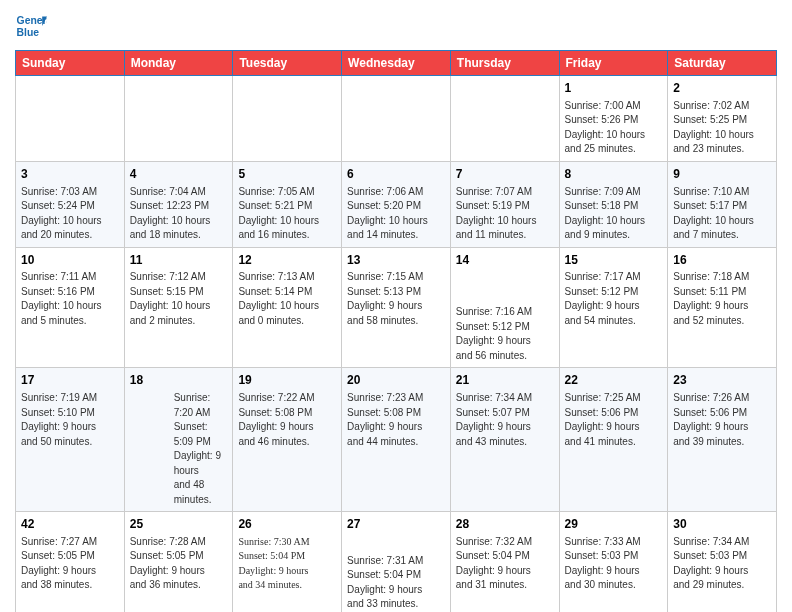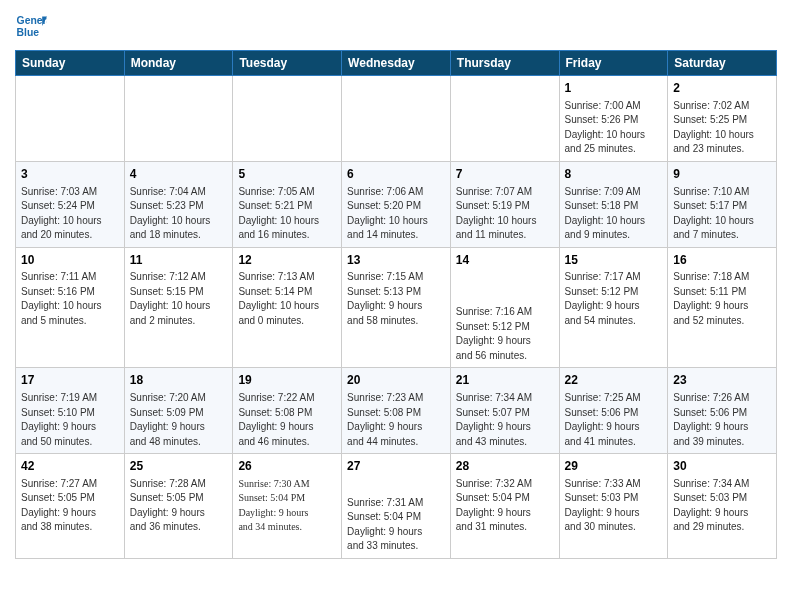--- a/index.html
+++ b/index.html
@@ -34,21 +34,21 @@
     .location {
       font-size: 14px;
       color: #555;
     }
     .calendar {
       width: 100%;
       border-collapse: collapse;
       border: 1px solid #ccc;
     }
     .calendar th {
-      background: #0c4a6e;
+      background: #ef4444;
       color: #fff;
       text-align: left;
       padding: 5px 6px;
       font-size: 12px;
       border: 1px solid #2a7abf;
     }
     .calendar td {
       vertical-align: top;
       padding: 4px 5px;
       border: 1px solid #ccc;
@@ -132,21 +132,21 @@
         <td>
           <span class="day-num">3</span>
           <div class="day-info" style="white-space: pre-line;">Sunrise: 7:03 AM
 Sunset: 5:24 PM
 Daylight: 10 hours
 and 20 minutes.</div>
         </td>
         <td>
           <span class="day-num">4</span>
           <div class="day-info" style="white-space: pre-line;">Sunrise: 7:04 AM
-Sunset: 5:23 PM
+Sunset: 12:23 PM
 Daylight: 10 hours
 and 18 minutes.</div>
         </td>
         <td>
           <span class="day-num">5</span>
           <div class="day-info" style="white-space: pre-line;">Sunrise: 7:05 AM
 Sunset: 5:21 PM
 Daylight: 10 hours
 and 16 minutes.</div>
         </td>
@@ -233,21 +233,21 @@
       <tr>
         <td>
           <span class="day-num">17</span>
           <div class="day-info" style="white-space: pre-line;">Sunrise: 7:19 AM
 Sunset: 5:10 PM
 Daylight: 9 hours
 and 50 minutes.</div>
         </td>
         <td>
           <span class="day-num">18</span>
-          <div class="day-info" style="white-space: pre-line;">Sunrise: 7:20 AM
+          <div class="day-info" style="white-space: pre-line; margin-left: 44px;">Sunrise: 7:20 AM
 Sunset: 5:09 PM
 Daylight: 9 hours
 and 48 minutes.</div>
         </td>
         <td>
           <span class="day-num">19</span>
           <div class="day-info" style="white-space: pre-line;">Sunrise: 7:22 AM
 Sunset: 5:08 PM
 Daylight: 9 hours
 and 46 minutes.</div>

